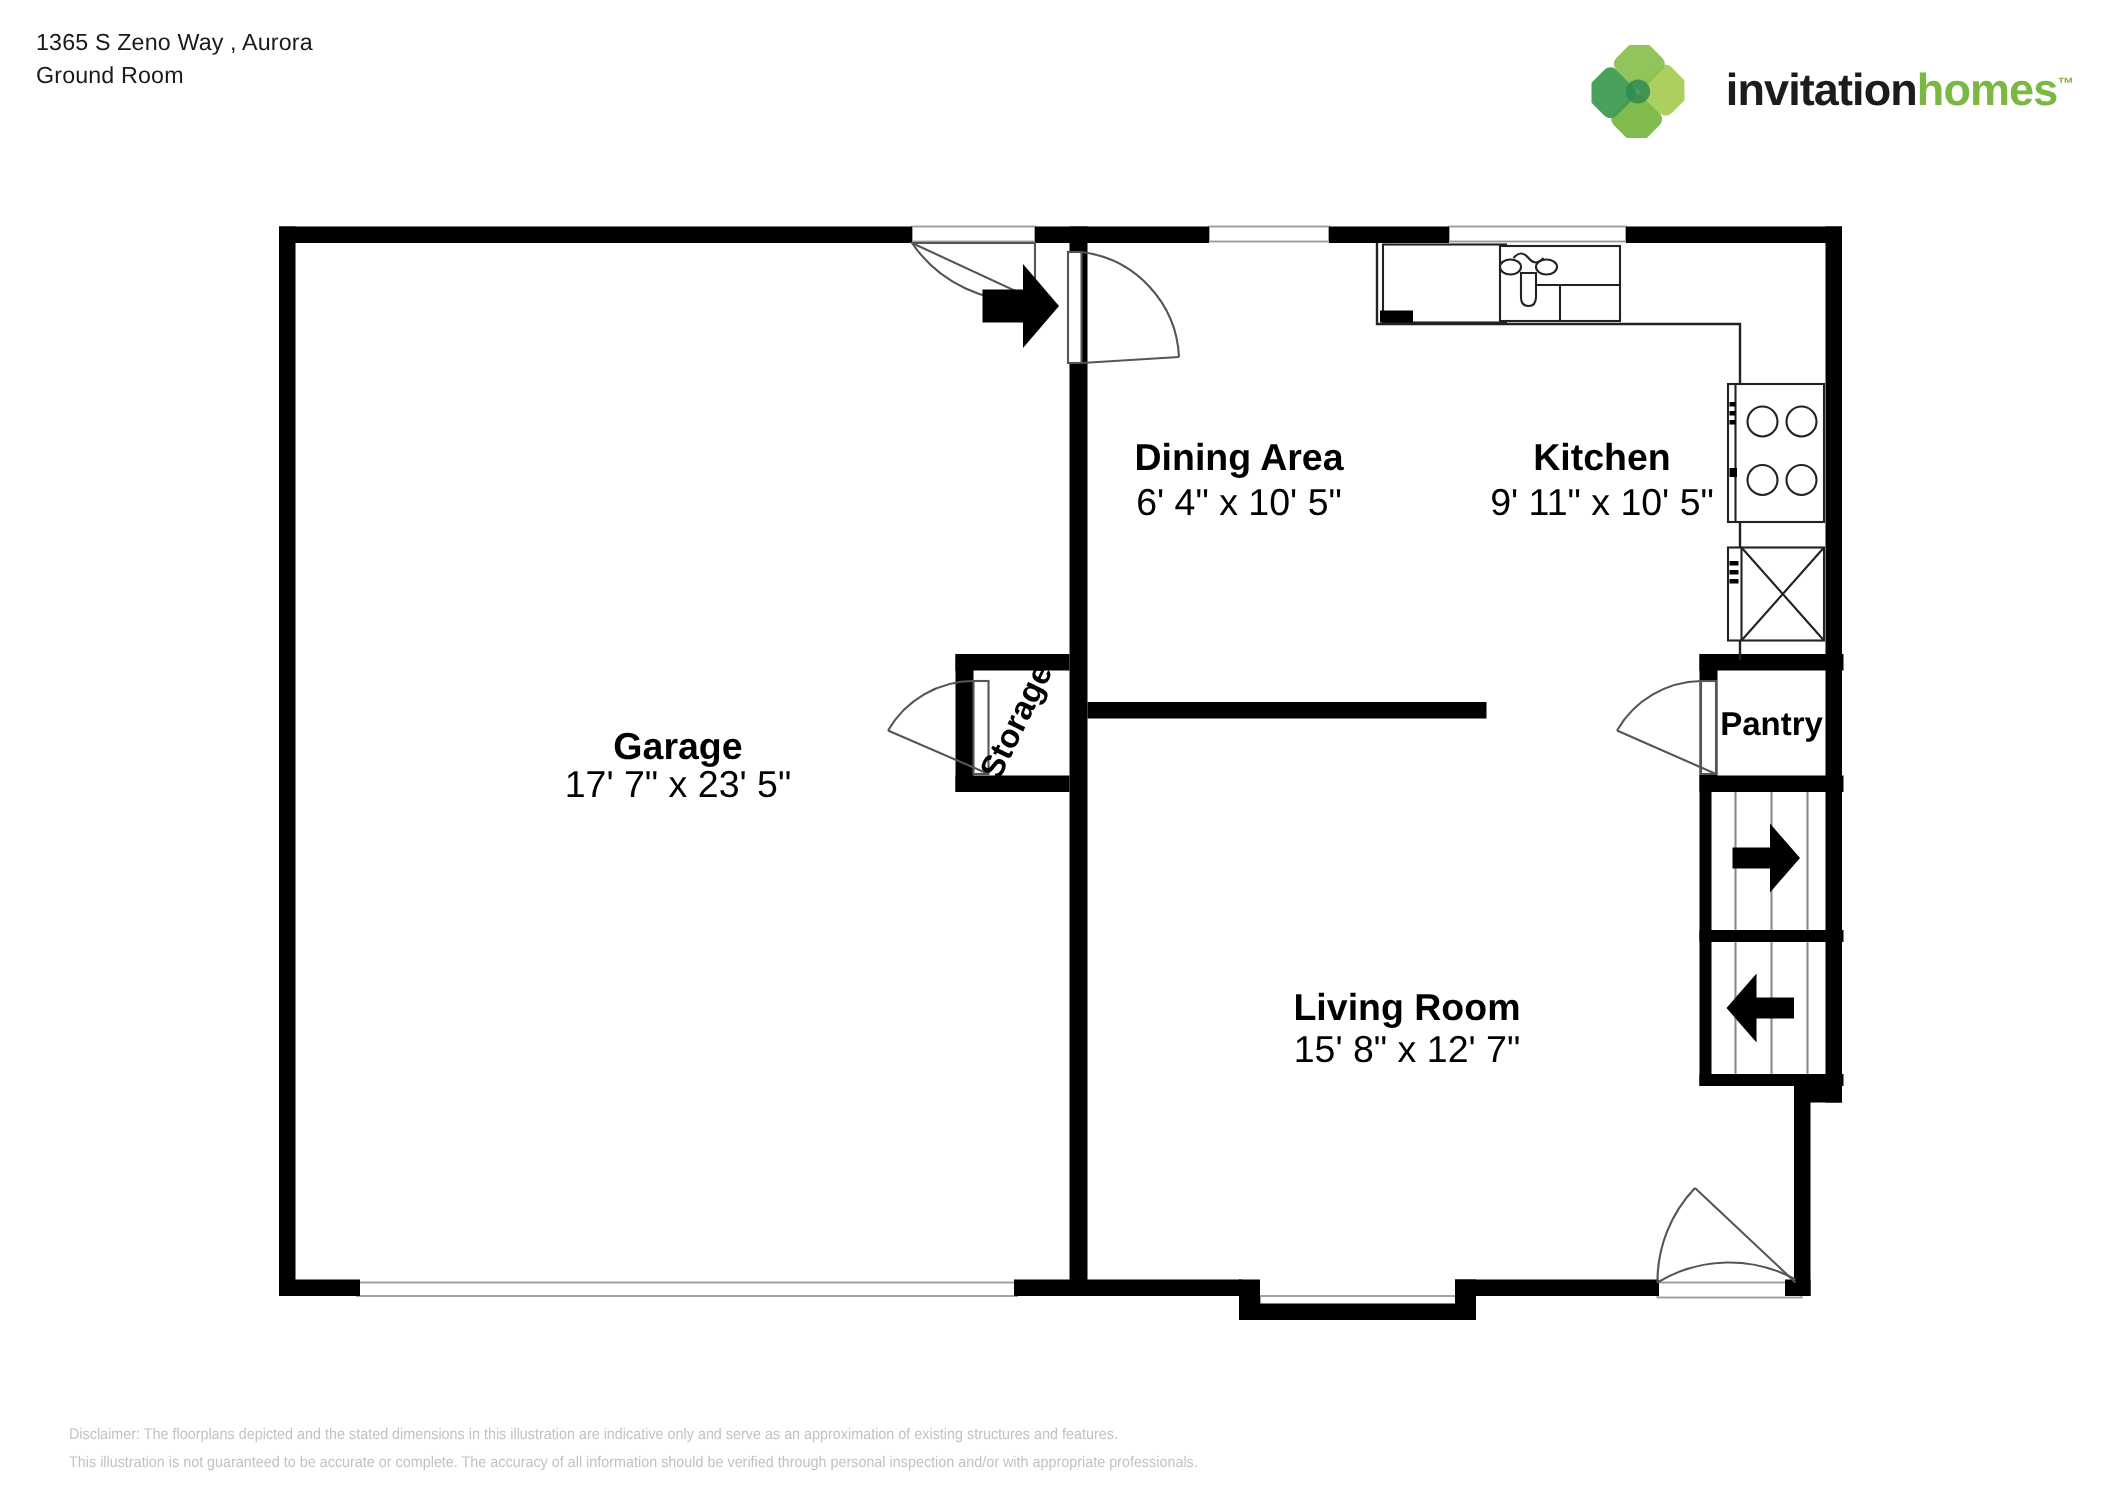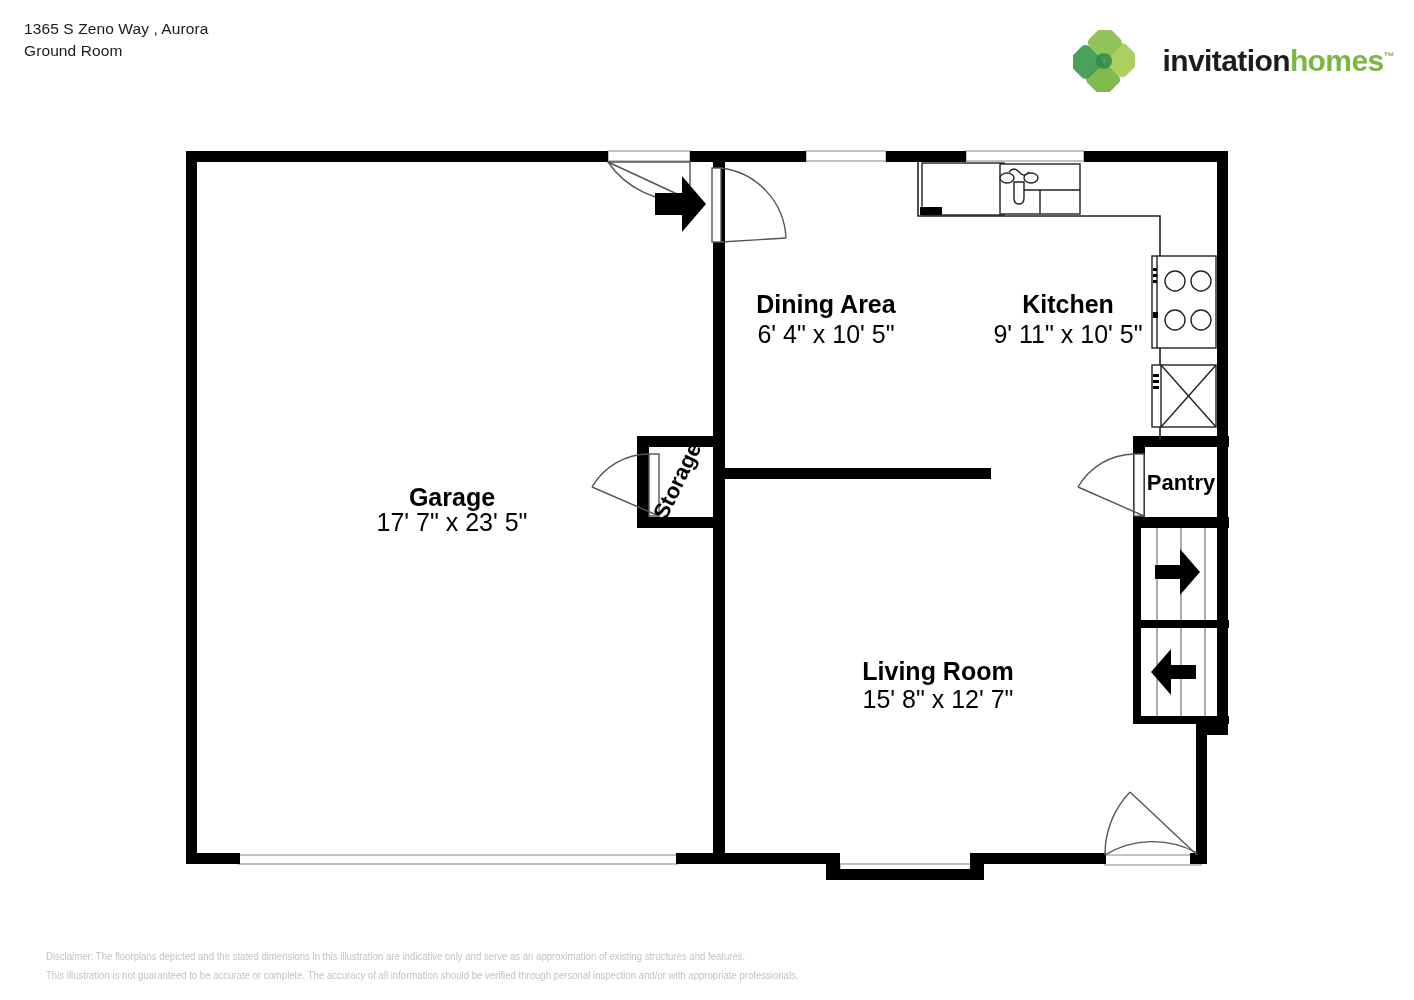--- a/index.html
+++ b/index.html
@@ -27,21 +27,21 @@
   #header .addr-line {
     font-size: 15.5px;
     color: #1a1a1a;
     letter-spacing: 0.1px;
     white-space: nowrap;
   }
 
   
   #logo {
     position: absolute;
-    right: 20px; top: 30px;
+    right: 32px; top: 30px;
     display: flex;
     align-items: center;
     gap: 28px;
     justify-content: space-between;
   }
   #logo-mark { width: 62px; height: 62px; display: block; }
   #logo-word {
     font-size: 30px;
     font-weight: 700;
     letter-spacing: -0.6px;

